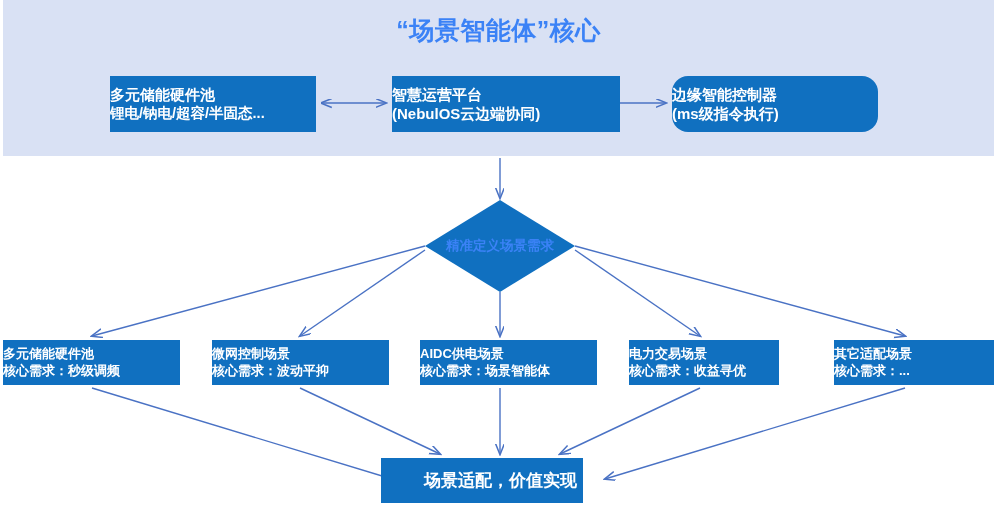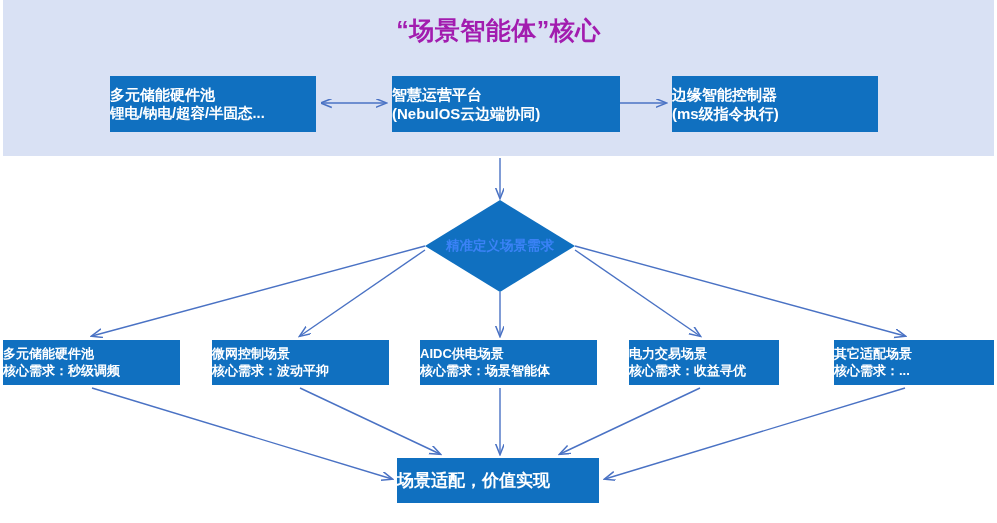--- a/index.html
+++ b/index.html
@@ -32,21 +32,21 @@
     background: #d9e1f4;
   }
   .header-title {
     position: absolute;
     left: 0;
     top: 14px;
     width: 997px;
     text-align: center;
     font-size: 25px;
     font-weight: bold;
-    color: #a21caf;
+    color: #3b82f6;
     letter-spacing: 0.5px;
     white-space: nowrap;
   }
 
   
   .box {
     position: absolute;
     background: #1070c0;
     color: #ffffff;
     font-weight: bold;
@@ -65,21 +65,21 @@
   }
 
   
   .top-box {
     top: 76px;
     height: 56px;
     font-size: 15px;
   }
   #top-box-1 { left: 110px;  width: 206px; }
   #top-box-2 { left: 392px;  width: 228px; }
-  #top-box-3 { left: 672px;  width: 206px; }
+  #top-box-3 { left: 672px;  width: 206px; border-radius: 16px; }
 
   #top-box-1 .ln.sub { font-size: 14.5px; }
 
   
   .diamond-wrap {
     position: absolute;
     left: 425px;
     top: 200px;
     width: 150px;
     height: 92px;
@@ -116,25 +116,26 @@
     font-size: 13px;
   }
   #scen-box-0 { left: 3px;   width: 177px; }
   #scen-box-1 { left: 212px; width: 177px; }
   #scen-box-2 { left: 420px; width: 177px; }
   #scen-box-3 { left: 629px; width: 150px; }
   #scen-box-4 { left: 834px; width: 160px; }
 
   
   #bottom-box {
-    left: 397px;
+    left: 381px;
     top: 458px;
     width: 202px;
     height: 45px;
     font-size: 17px;
+    padding-left: 43px;
   }
 
   svg.wires {
     position: absolute;
     left: 0;
     top: 0;
     width: 997px;
     height: 523px;
     pointer-events: none;
   }

